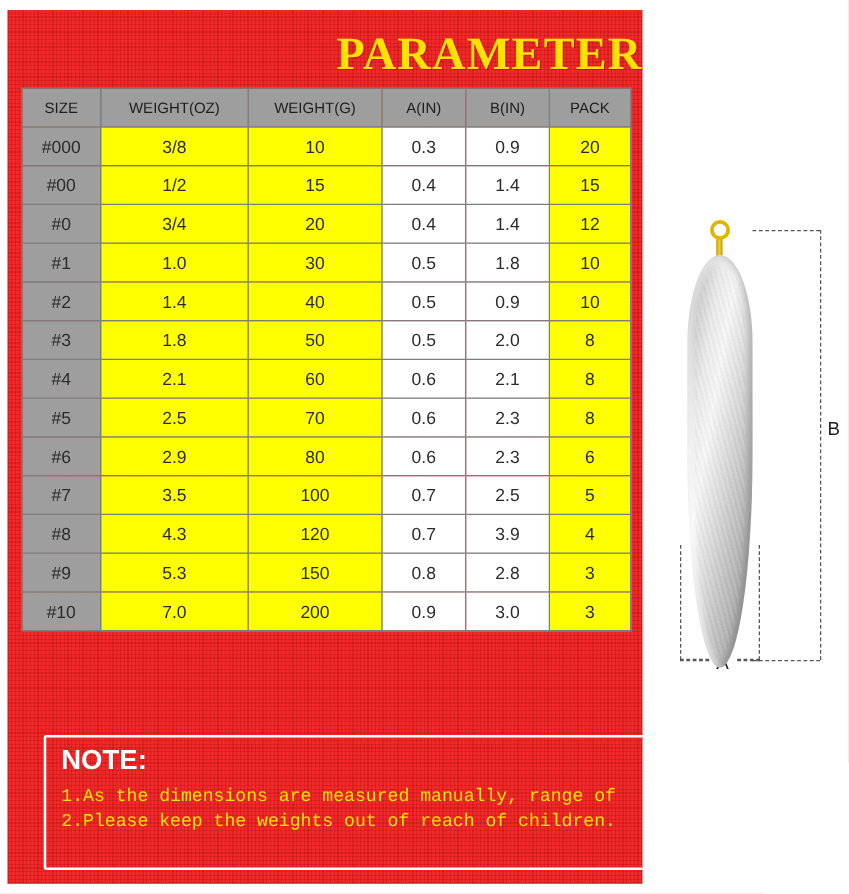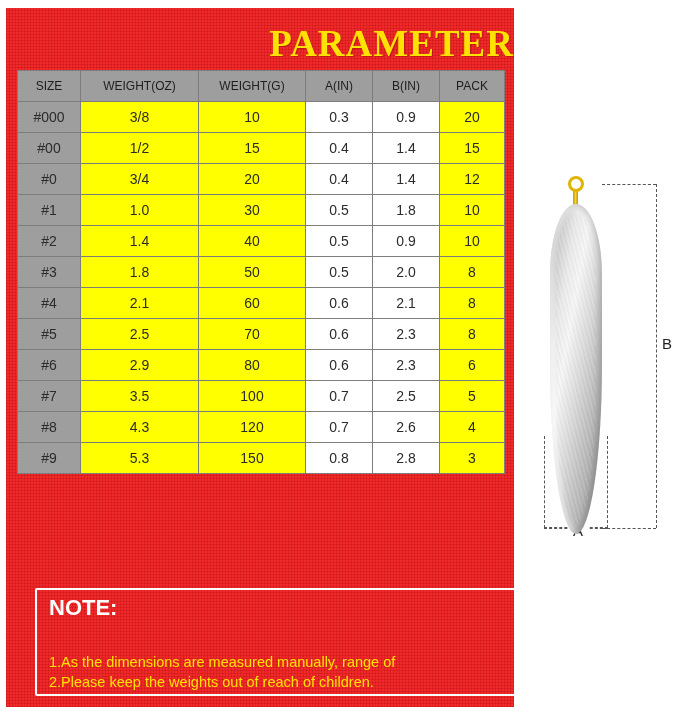--- a/index.html
+++ b/index.html
@@ -107,22 +107,21 @@
     font-family: "Liberation Sans", sans-serif;
   }
   .note-lines {
     position: absolute;
     left: 12px;
     top: 38px;
     width: 462px;
     color: #ffe200;
     font-size: 14.5px;
     line-height: 20px;
-    font-family: Liberation Sans, sans-serif;
-    margin-top: 24px;
+    font-family: Liberation Mono, monospace;
   }
   .note-lines div { white-space: pre-wrap; }
 
   
   .product-area {
     position: absolute;
     left: 514px;
     top: 8px;
     width: 160px;
     height: 699px;
@@ -357,29 +356,37 @@
             <td class="yellow">100</td>
             <td class="white">0.7</td>
             <td class="white">2.5</td>
             <td class="yellow">5</td>
           </tr>
           <tr>
             <td class="size-cell">#8</td>
             <td class="yellow">4.3</td>
             <td class="yellow">120</td>
             <td class="white">0.7</td>
-            <td class="white">2.6</td>
+            <td class="white">3.9</td>
             <td class="yellow">4</td>
           </tr>
           <tr>
             <td class="size-cell">#9</td>
             <td class="yellow">5.3</td>
             <td class="yellow">150</td>
             <td class="white">0.8</td>
             <td class="white">2.8</td>
+            <td class="yellow">3</td>
+          </tr>
+          <tr>
+            <td class="size-cell">#10</td>
+            <td class="yellow">7.0</td>
+            <td class="yellow">200</td>
+            <td class="white">0.9</td>
+            <td class="white">3.0</td>
             <td class="yellow">3</td>
           </tr>
         </tbody>
       </table>
     </div>
 
     <div class="note-box">
       <div class="note-title">NOTE:</div>
       <div class="note-lines">
         <div>1.As the dimensions are measured manually, range of</div>

